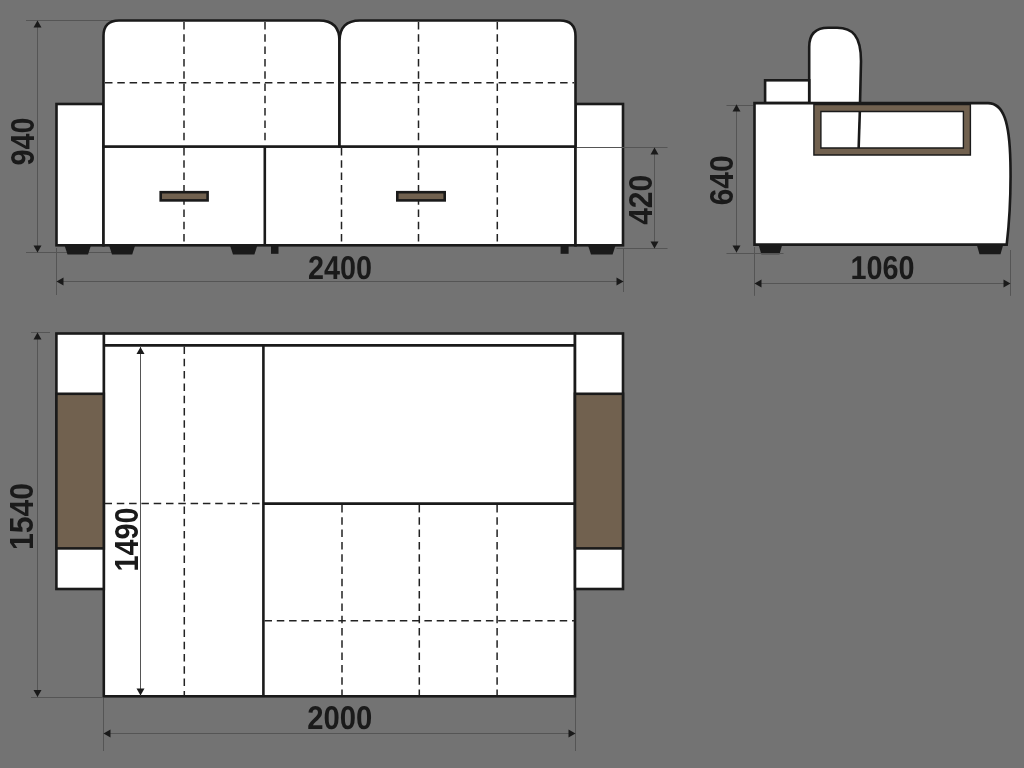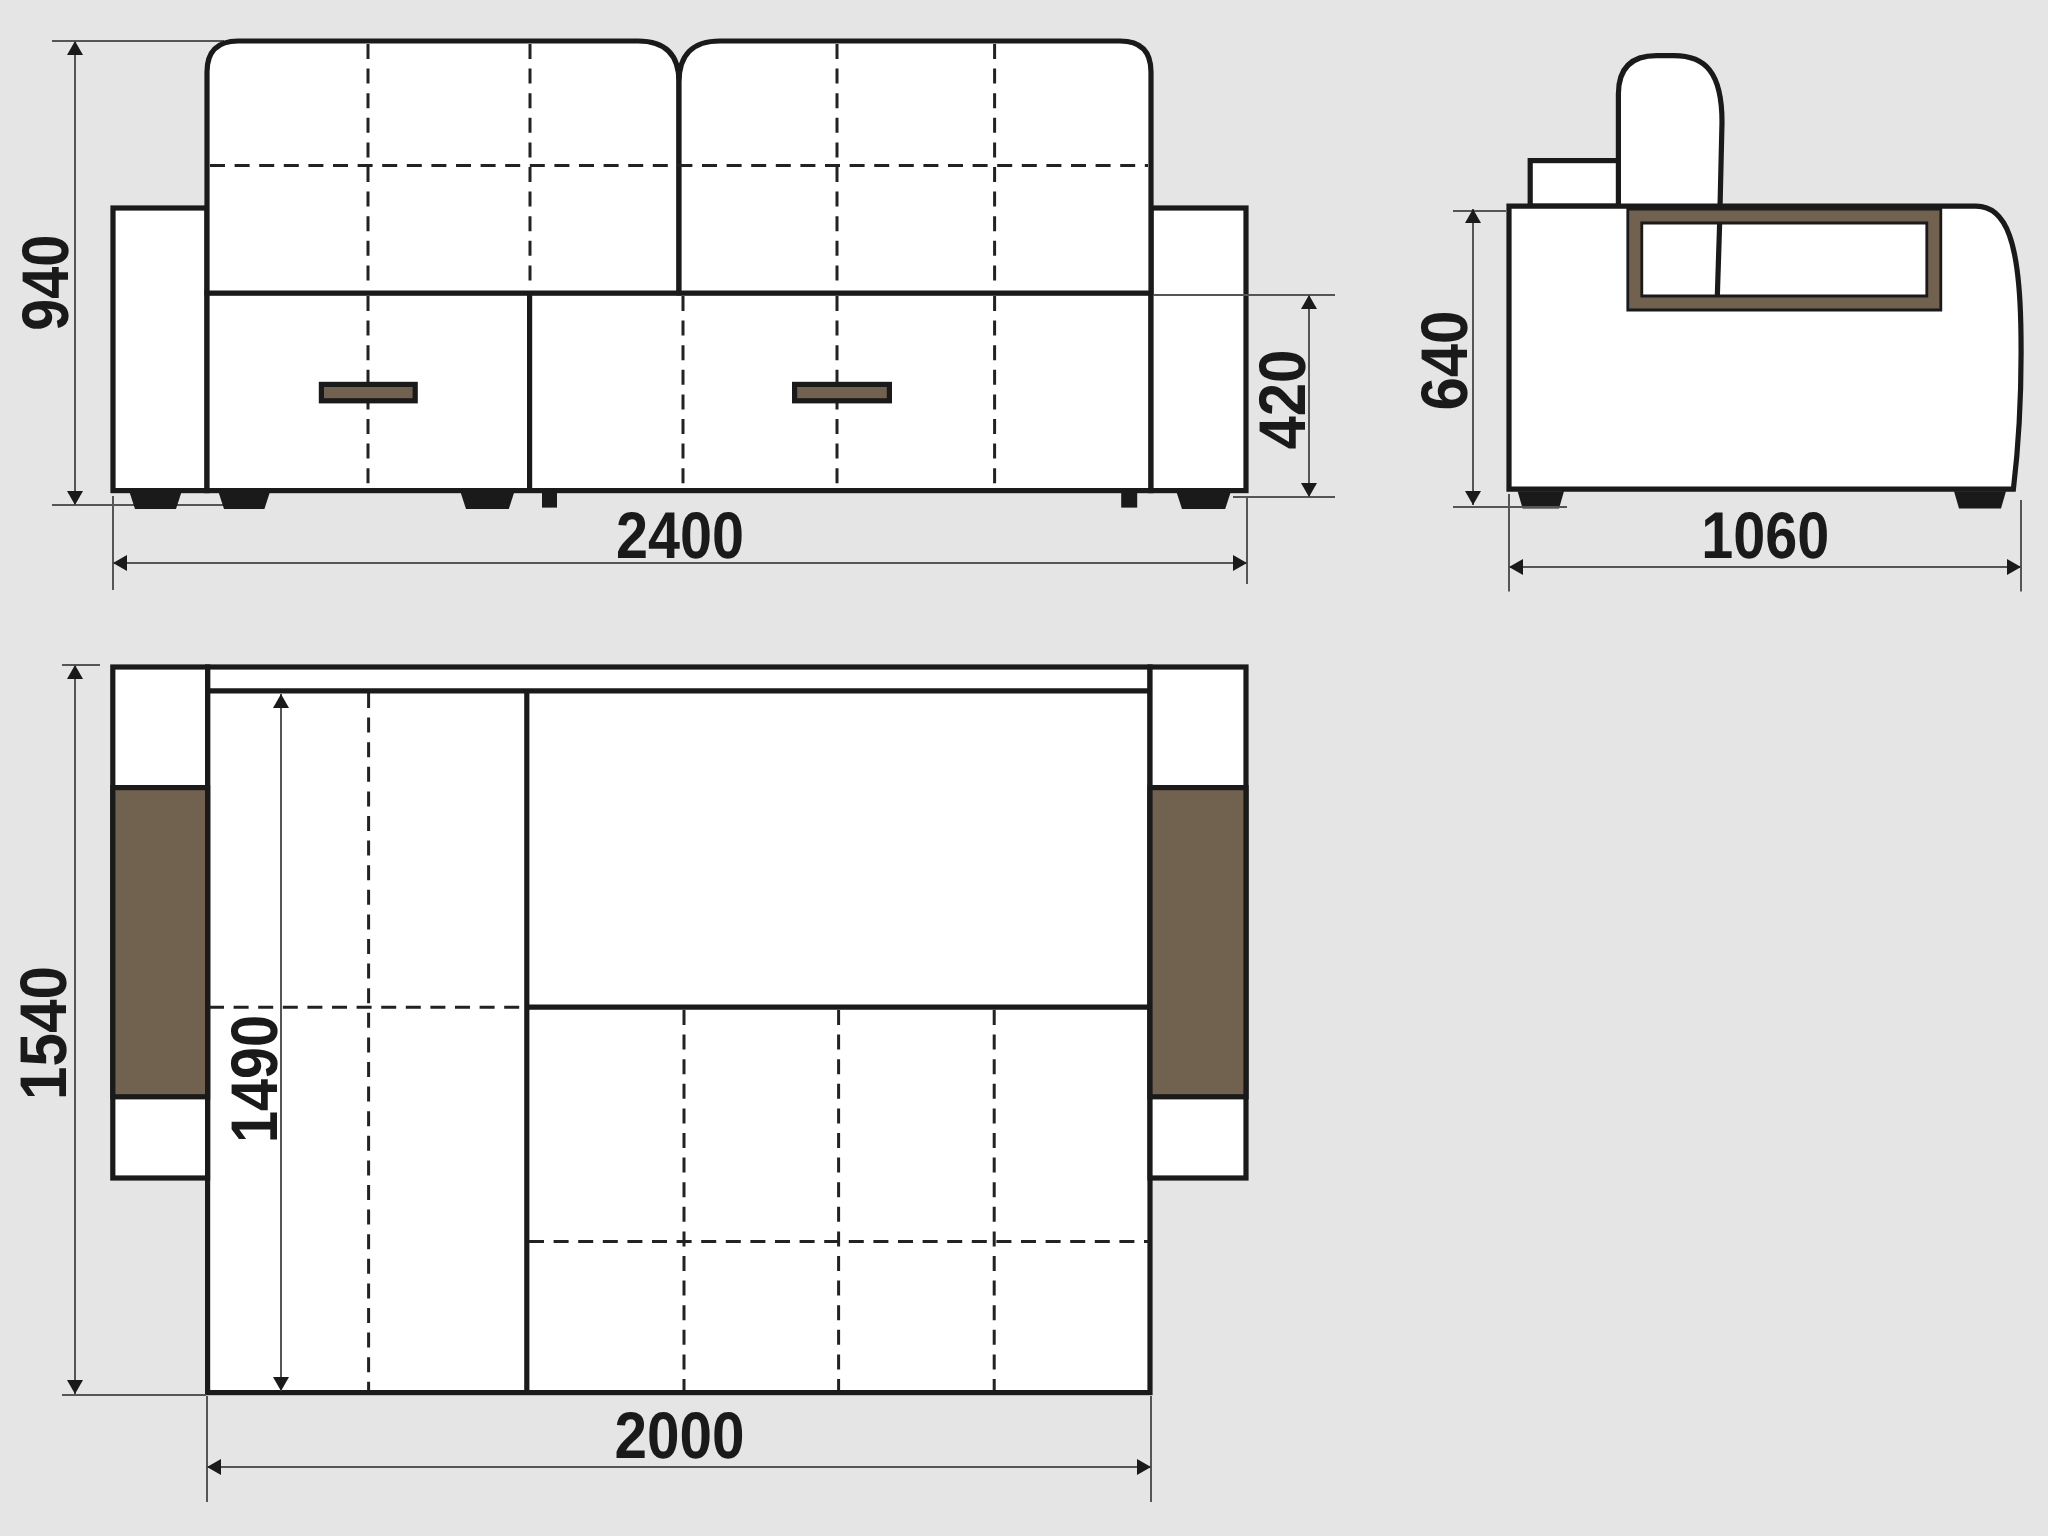--- a/index.html
+++ b/index.html
@@ -1,16 +1,16 @@
 <!DOCTYPE html>
 <html><head>
 <meta charset="utf-8">
 <style>
   html,body{margin:0;padding:0;background:#ffffff;}
-  .wrap{width:1024px;height:768px;position:relative;overflow:hidden;background:#e5e5e5;will-change:transform;}
+  .wrap{width:1024px;height:768px;position:relative;overflow:hidden;background:#737373;will-change:transform;}
   svg{display:block;}
   text{font-family:"Liberation Sans",sans-serif;font-weight:bold;fill:#1a1a1a;}
 </style>
 </head>
 <body>
 <div class="wrap">
 <svg width="1024" height="768" viewBox="0 0 1024 768">
 
 <g id="front">
 

